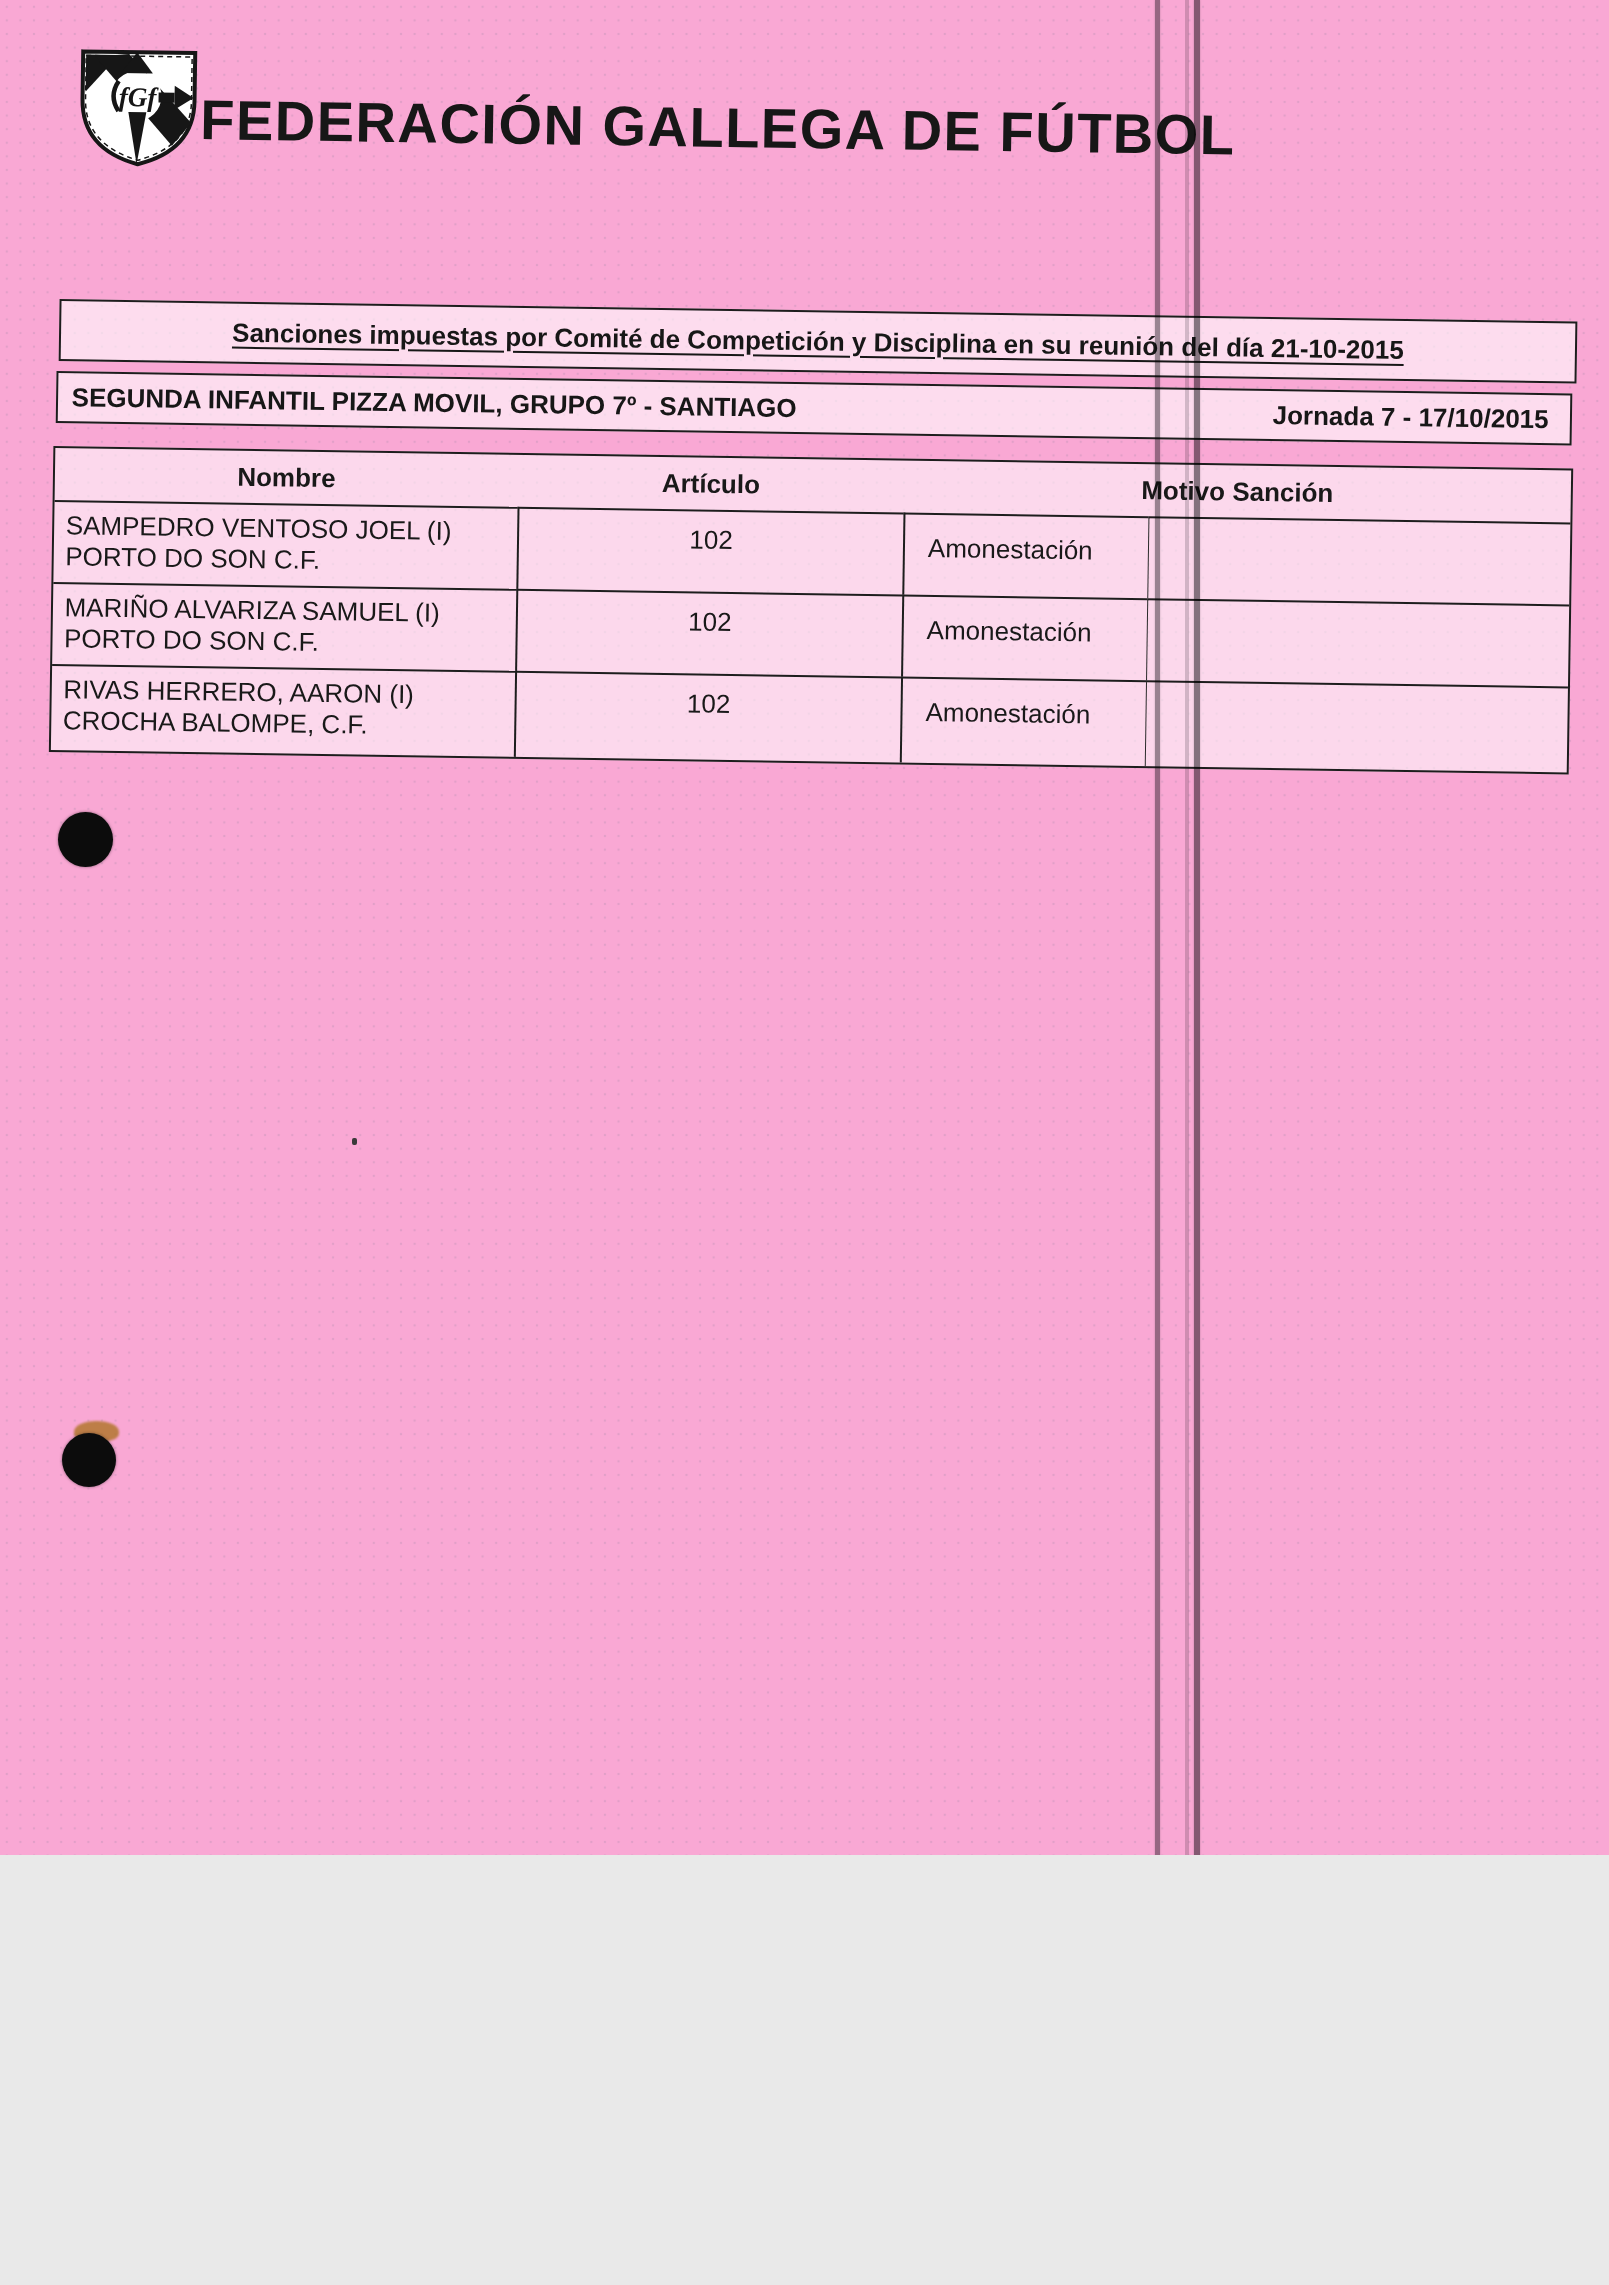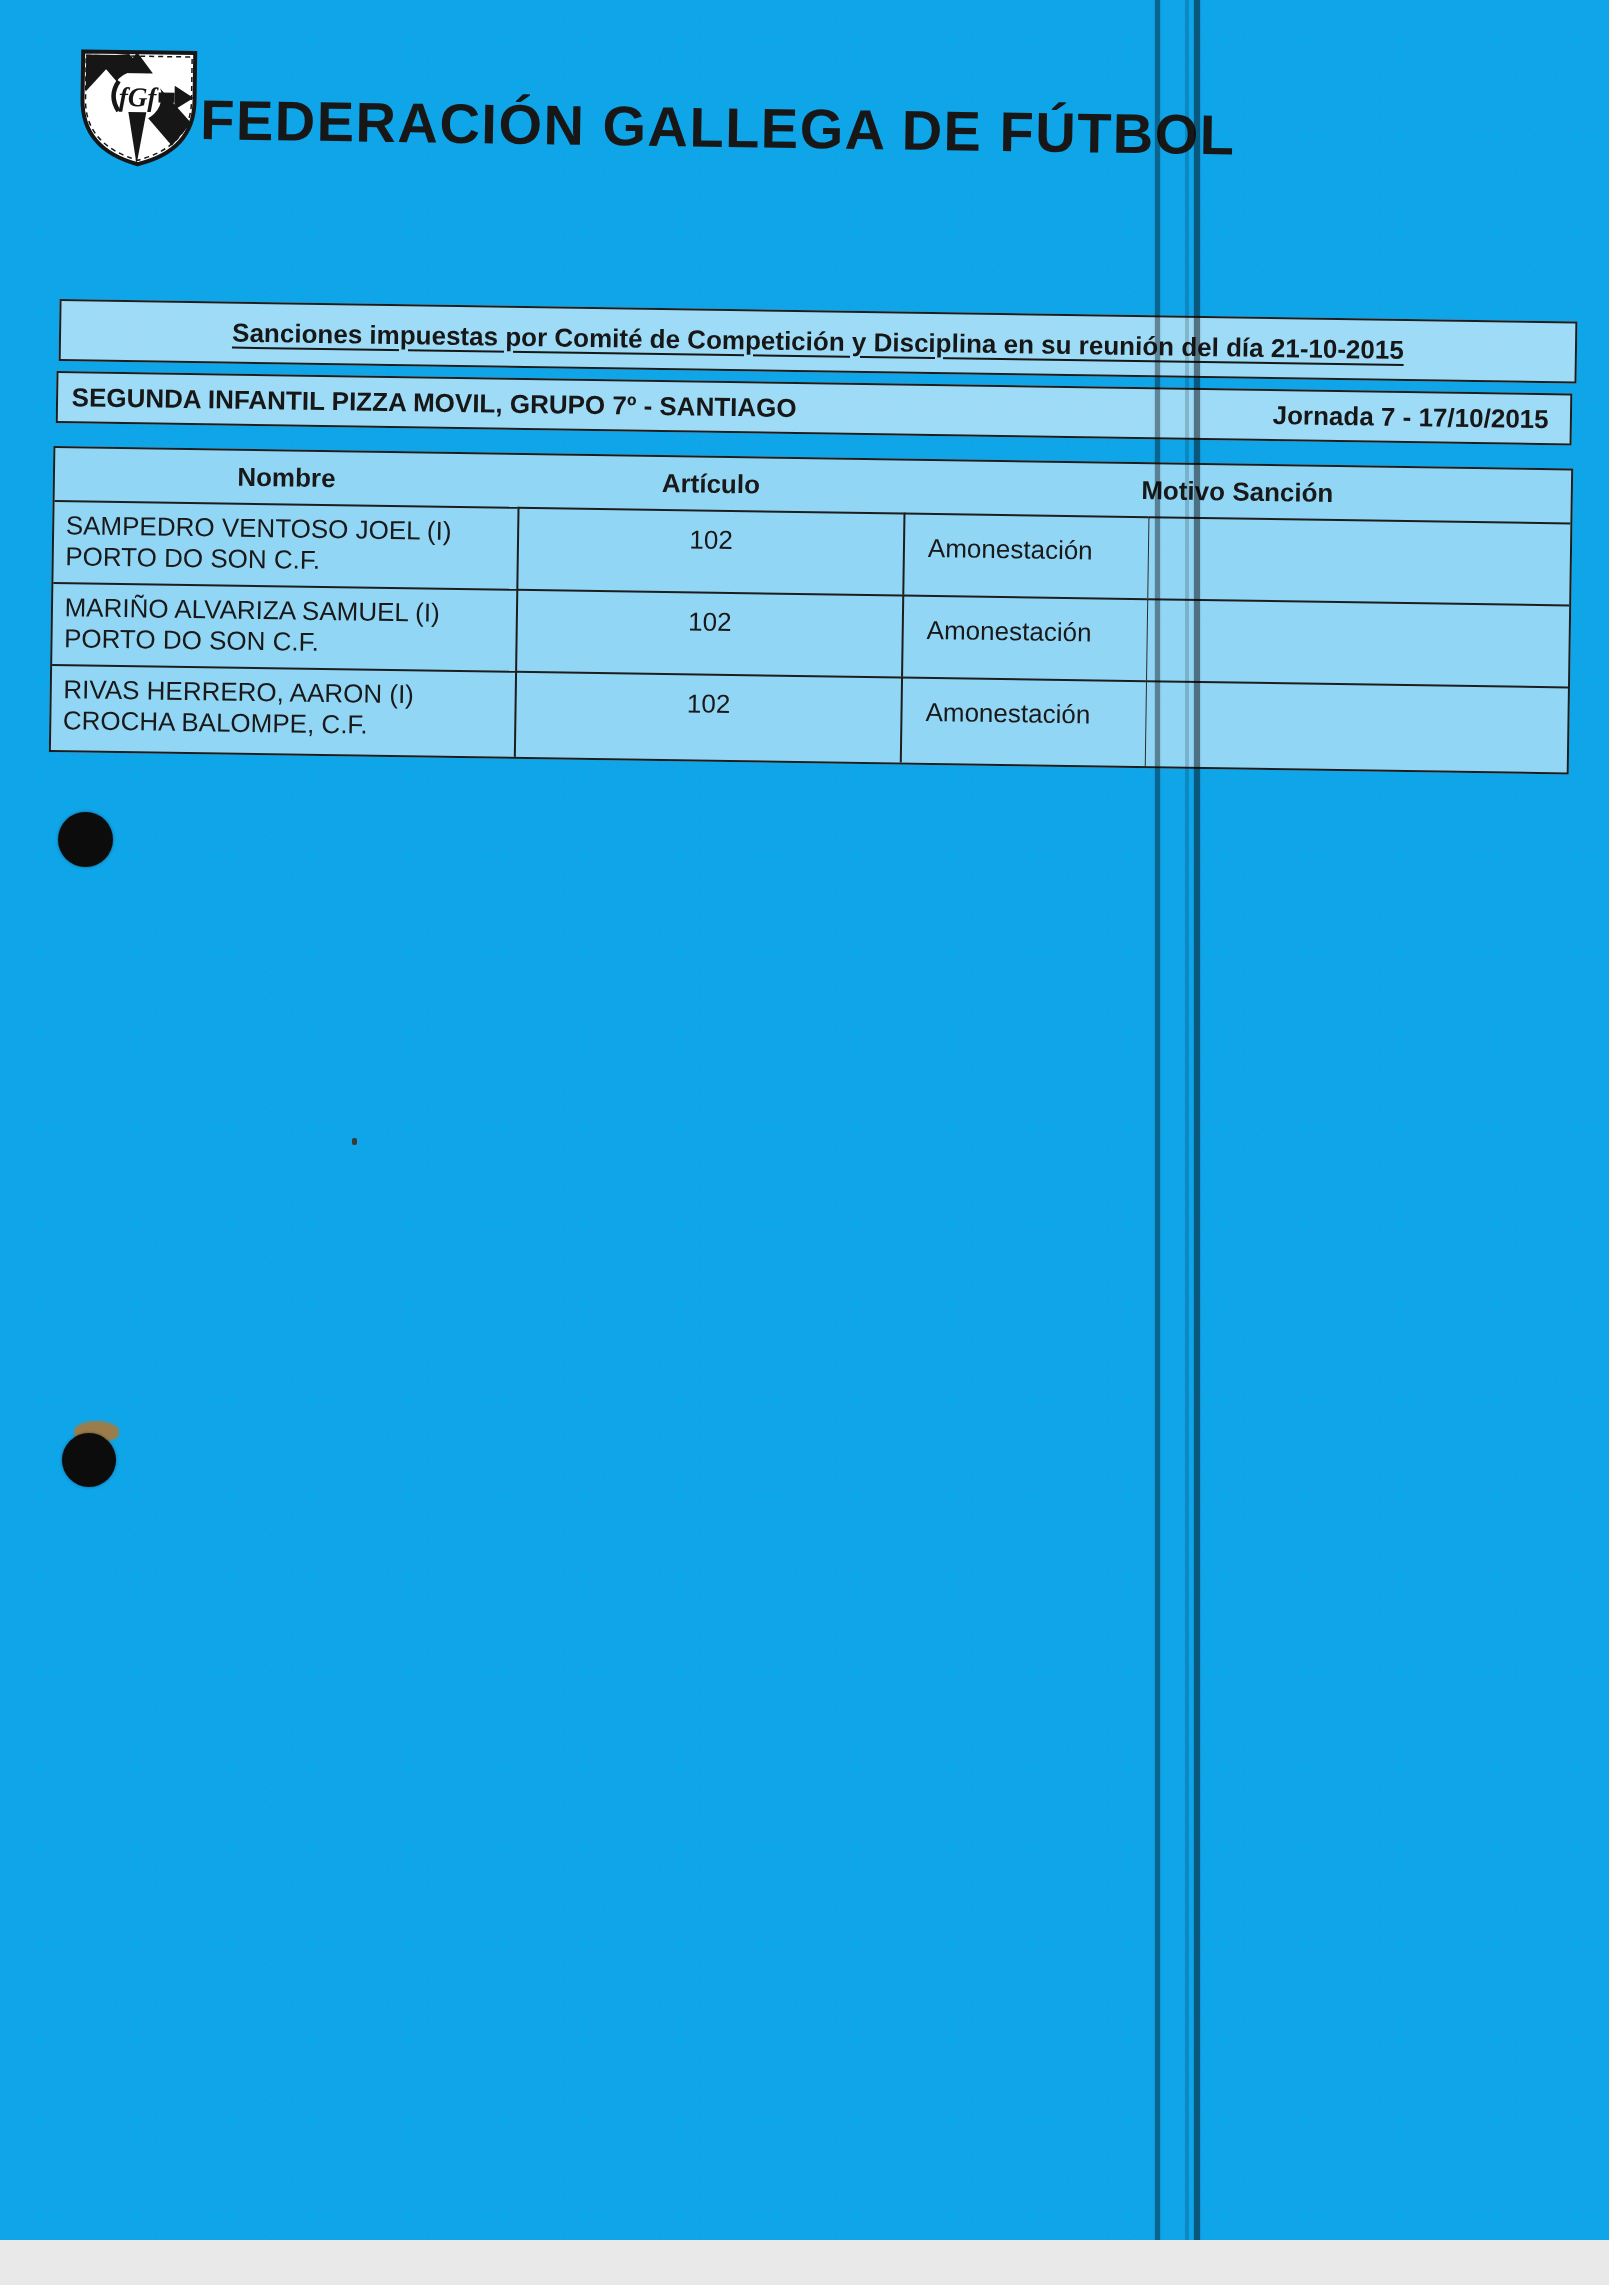--- a/index.html
+++ b/index.html
@@ -1,17 +1,17 @@
 <!DOCTYPE html>
 <html><head>
 <meta charset="utf-8">
 <style>
   html,body{margin:0;padding:0;background:#e9e9e9;}
   .page{
-    position:relative;width:1610px;height:2240px;background:#0ea5e9;
+    position:relative;width:1610px;height:1855px;background:#f9a8d4;
     overflow:hidden;font-family:"Liberation Sans",sans-serif;color:#1c1c1c;
   }
   
   .page::before{
     content:"";position:absolute;inset:0;pointer-events:none;z-index:1;
     background-image:radial-gradient(rgba(108,114,138,.30) 1px,transparent 1.6px);
     background-size:13.6px 13.6px;opacity:.55;
   }
   .sheet{
     position:absolute;left:0;top:0;width:1610px;height:2285px;z-index:2;

